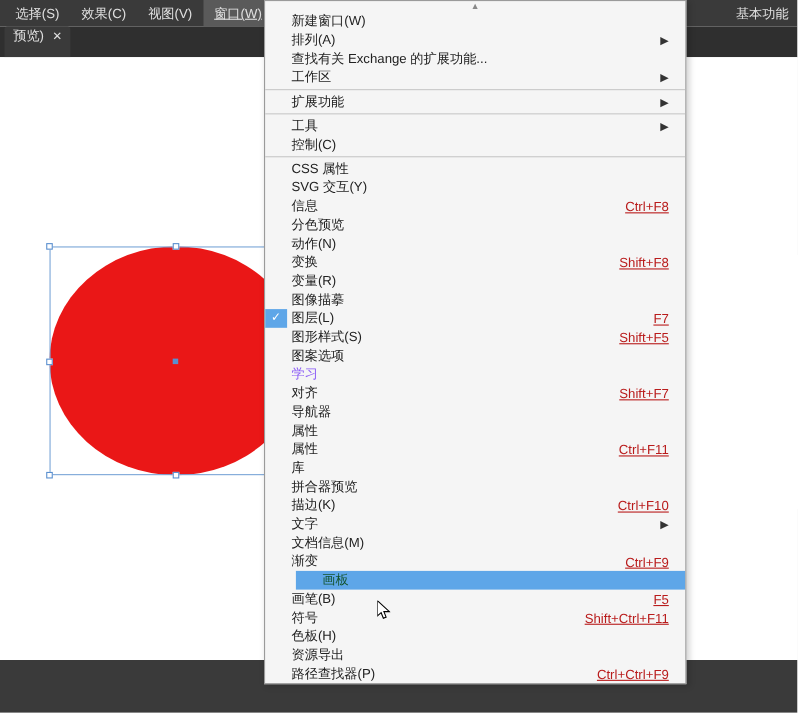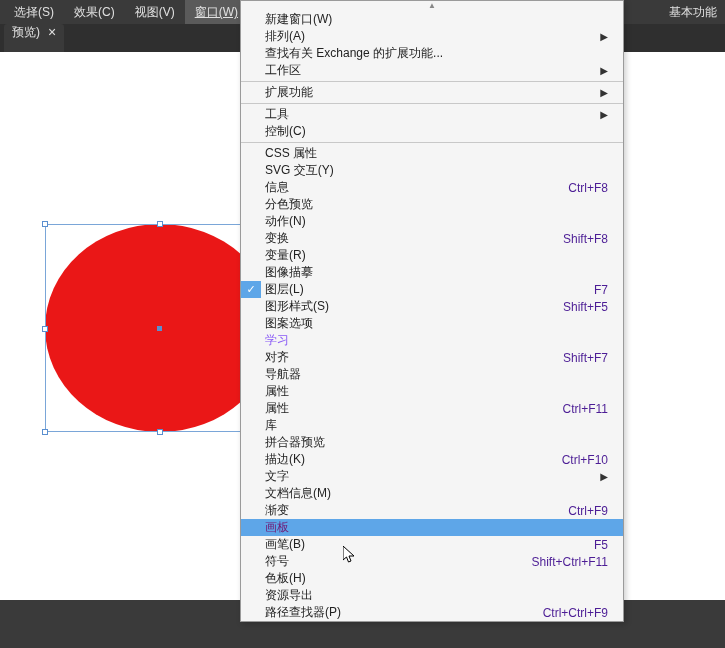--- a/index.html
+++ b/index.html
@@ -119,29 +119,30 @@
     display: flex;
     align-items: center;
     height: 17px;
     padding: 0 15px 0 24px;
     color: #222;
     cursor: default;
     position: relative;
   }
   .dd-item .shortcut {
     margin-left: auto;
-    color: #4c1d95;
+    color: #b91c1c;
+    text-decoration: underline;
   }
   .dd-item .arrow {
     margin-left: auto;
     color: #333;
     font-size: 10px;
   }
   .dd-item.disabled { color: #8b5cf6; }
-  .dd-item.highlight { background: #5ea6e8; color: #701a75; }
+  .dd-item.highlight { background: #5ea6e8; color: #14532d; margin-left: 28px; }
   .dd-sep {
     height: 1px;
     background: #c8c8c8;
     margin: 2px 0;
   }
   .dd-check {
     position: absolute;
     left: 0;
     width: 20px;
     height: 17px;

